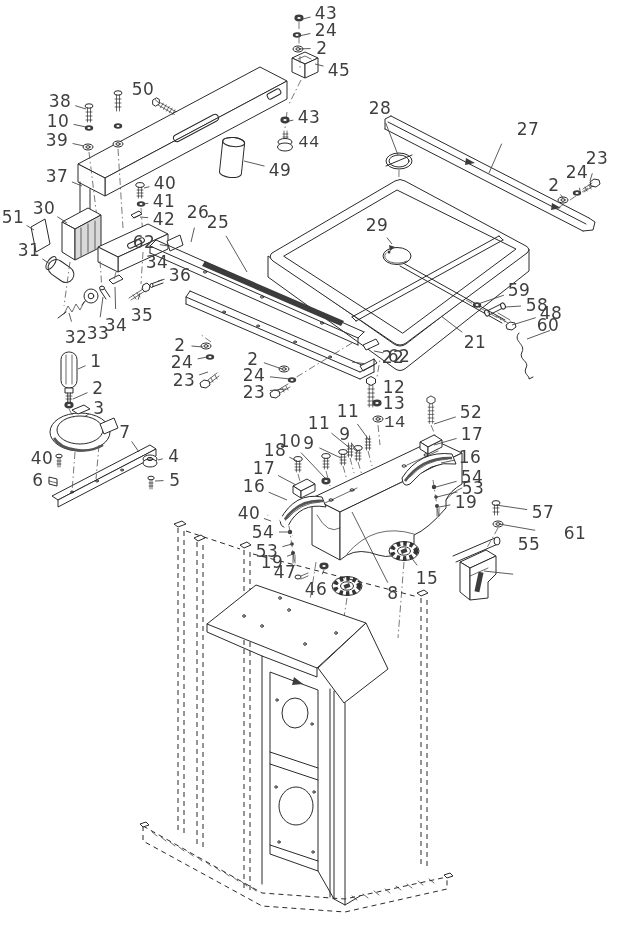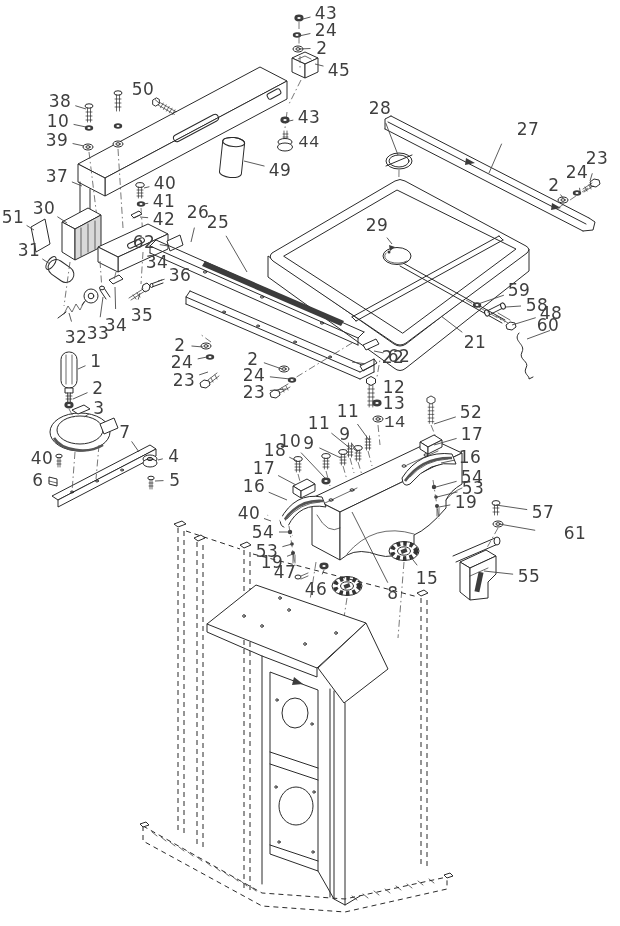--- a/index.html
+++ b/index.html
@@ -491,21 +491,21 @@
       <div class="callout" style="left: 249px; top: 513px;">40</div>
       <div class="callout" style="left: 263px; top: 532px;">54</div>
       <div class="callout" style="left: 267px; top: 551px;">53</div>
       <div class="callout" style="left: 272px; top: 562px;">19</div>
       <div class="callout" style="left: 285px; top: 572px;">47</div>
       <div class="callout" style="left: 316px; top: 589px;">46</div>
       <div class="callout" style="left: 393px; top: 593px;">8</div>
       <div class="callout" style="left: 427px; top: 578px;">15</div>
       <div class="callout" style="left: 543px; top: 512px;">57</div>
       <div class="callout" style="left: 551px; top: 533px; margin-left: 24px;">61</div>
-      <div class="callout" style="left: 529px; top: 576px;">55</div>
+      <div class="callout" style="left: 529px; top: 544px;">55</div>
       <div class="callout" style="left: 96px; top: 361px;">1</div>
       <div class="callout" style="left: 98px; top: 388px;">2</div>
       <div class="callout" style="left: 99px; top: 408px;">3</div>
       <div class="callout" style="left: 125px; top: 432px;">7</div>
       <div class="callout" style="left: 42px; top: 458px;">40</div>
       <div class="callout" style="left: 174px; top: 456px;">4</div>
       <div class="callout" style="left: 38px; top: 480px;">6</div>
       <div class="callout" style="left: 175px; top: 480px;">5</div>
     </div>
 

